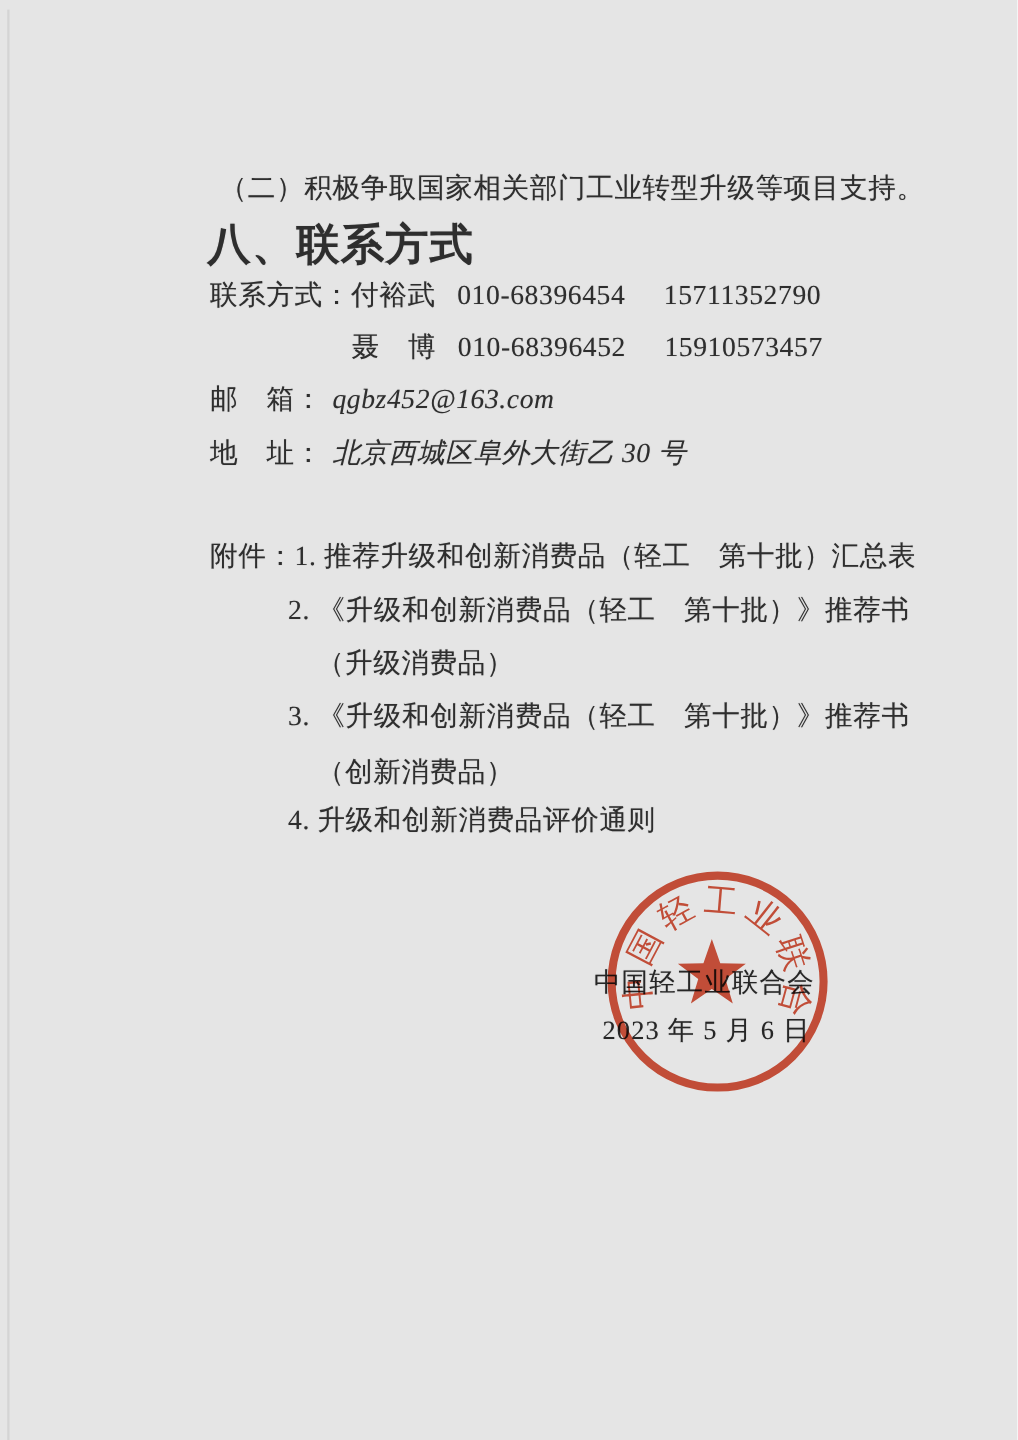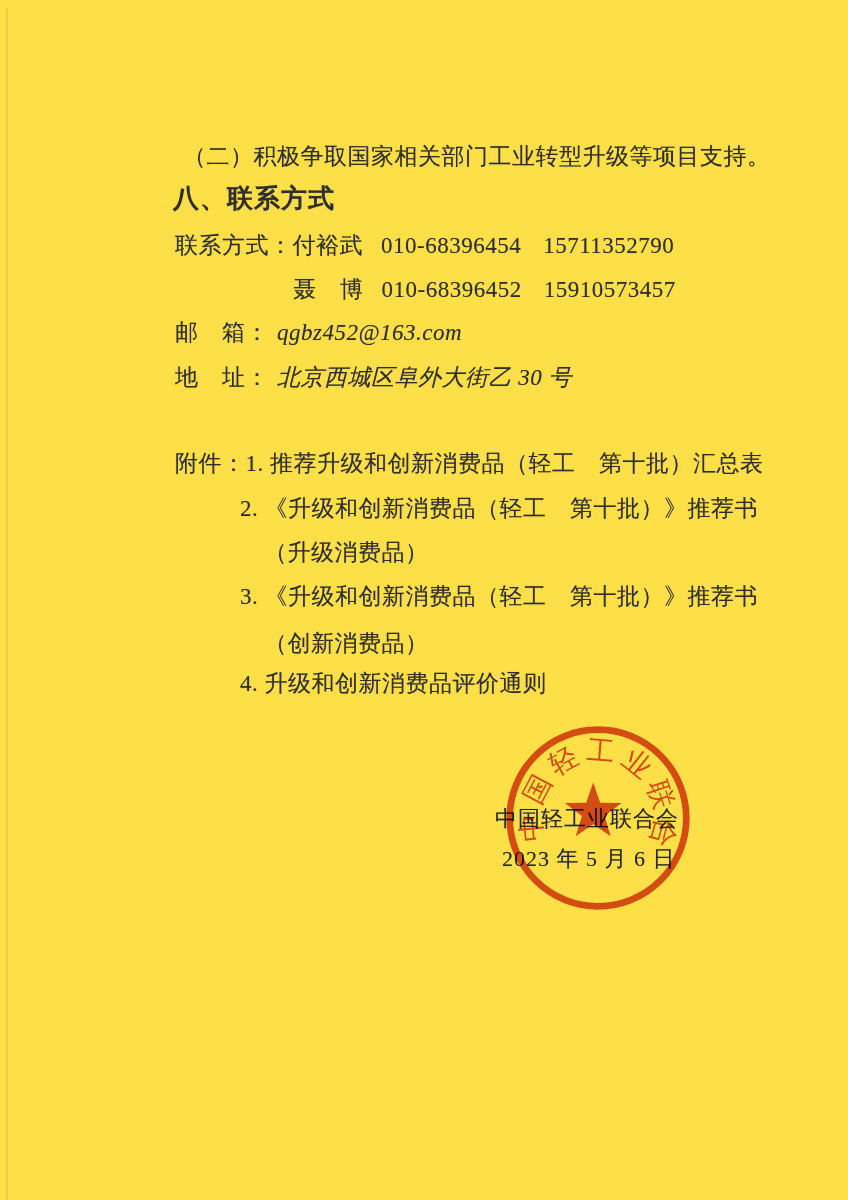--- a/index.html
+++ b/index.html
@@ -1,46 +1,46 @@
 <!DOCTYPE html>
 <html><head>
 <meta charset="utf-8">
 <style>
   html, body { margin: 0; padding: 0; background: #ffffff; }
   .page {
     position: relative;
     width: 848px;
     height: 1200px;
-    background: #fde047;
+    background: #e5e5e5;
     overflow: hidden;
     font-family: "Liberation Serif", "DejaVu Serif", serif;
     color: #2e2e2e;
   }
   .scan-edge {
     position: absolute;
     left: 6px; top: 8px; bottom: 0;
     width: 2px;
     background: rgba(0,0,0,0.07);
   }
   .line {
     position: absolute;
     font-size: 23px;
     line-height: 1.15;
     letter-spacing: 0.5px;
     white-space: pre;
     text-shadow: 0 0 0.8px rgba(70,70,70,0.45);
   }
   .heading {
-    font-size: 26px;
+    font-size: 36px;
     font-weight: 600;
     letter-spacing: 1px;
   }
   .g0 { margin-left: 8px; font-style: italic; }
   .g1 { margin-left: 18px; text-align: center; }
-  .g2 { margin-left: 22px; }
+  .g2 { margin-left: 32px; }
   .sig {
     font-size: 22px;
     letter-spacing: 1px;
     color: #262626;
   }
   .seal {
     position: absolute;
     left: 502px;
     top: 719px;
     width: 192px;

